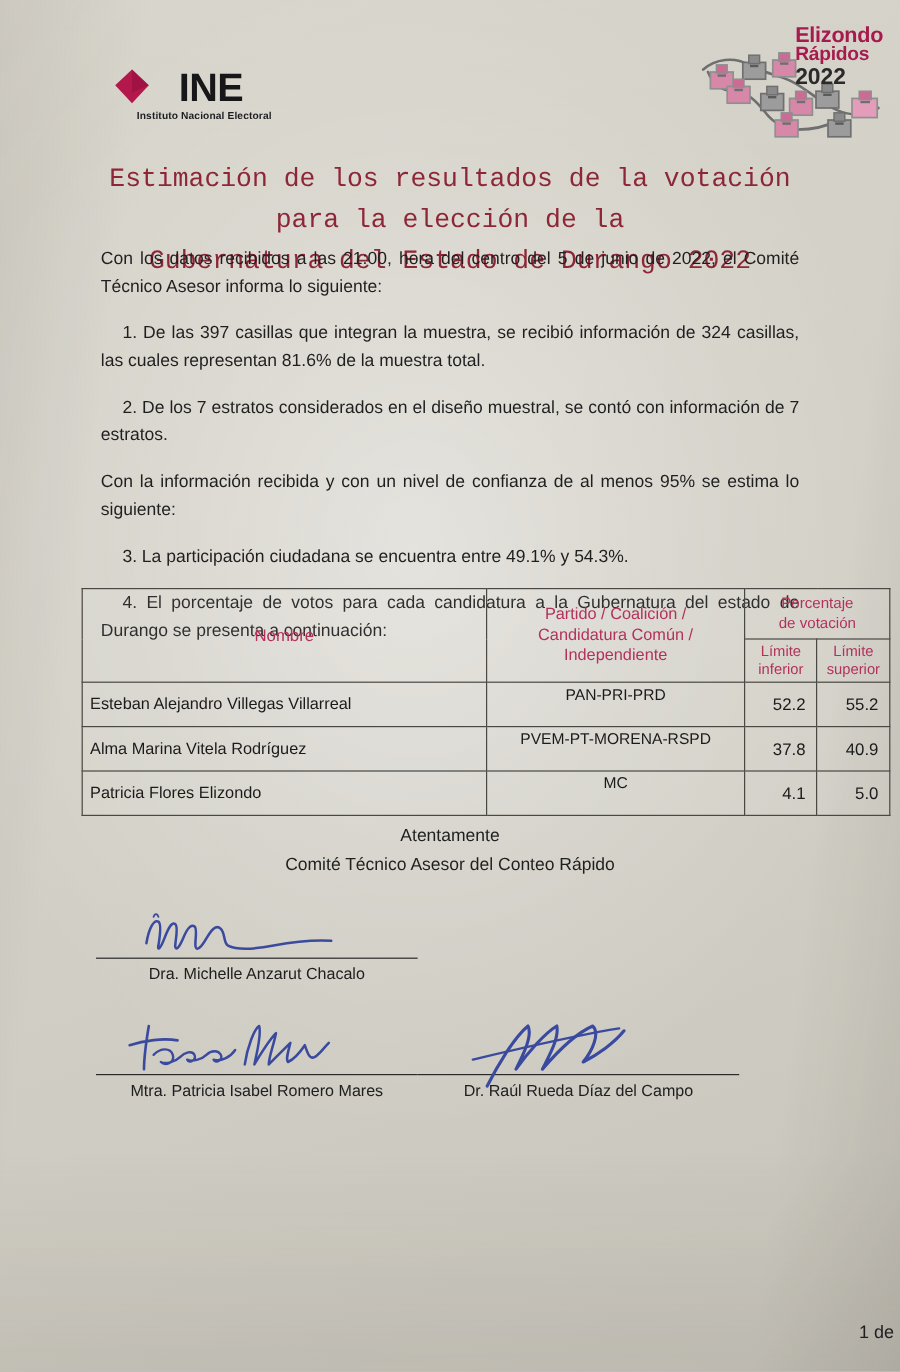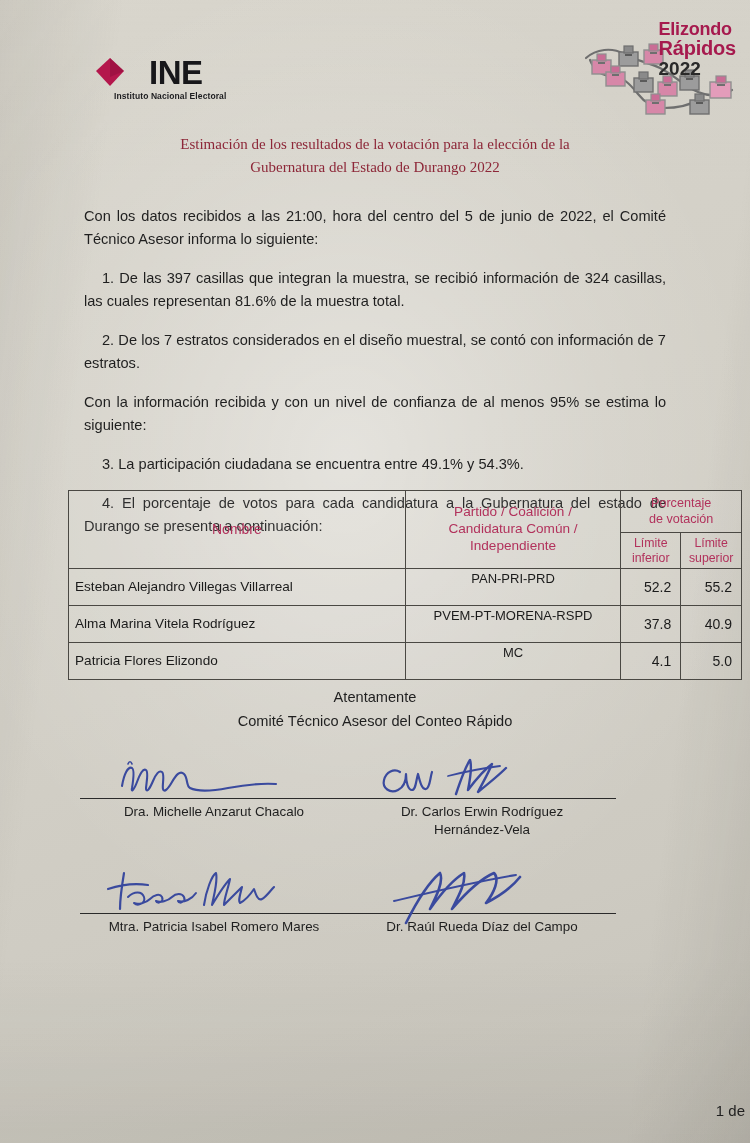--- a/index.html
+++ b/index.html
@@ -89,44 +89,44 @@
   .cr-l1 {
     font-family: "Liberation Sans", sans-serif;
     font-weight: bold;
     font-size: 18px;
     color: #a61a4e;
     letter-spacing: -0.2px;
   }
   .cr-l2 {
     font-family: "Liberation Sans", sans-serif;
     font-weight: bold;
-    font-size: 20px;
+    font-size: 16px;
     color: #a61a4e;
     letter-spacing: -0.2px;
   }
   .cr-l3 {
     font-family: "Liberation Sans", sans-serif;
     font-weight: bold;
     font-size: 19px;
     color: #2a2a2a;
     letter-spacing: 0px;
   }
   .cr-map { position: absolute; left: 0; top: 0; }
 
   
   .doc-title {
     position: absolute;
     left: 80px;
     top: 133px;
     width: 590px;
     text-align: center;
     color: #8d2738;
-    font-size: 15px;
+    font-size: 22px;
     line-height: 1.55;
-    font-family: Liberation Serif, serif;
+    font-family: Liberation Mono, monospace;
   }
 
   
   .body-block {
     position: absolute;
     left: 84px;
     top: 205px;
     width: 582px;
   }
   .para {
@@ -396,34 +396,20 @@
           <svg width="268" height="48" viewBox="0 0 268 48">
             <path d="M42 34 C44 22, 48 14, 52 16 C55 18, 53 30, 52 36 C51 41, 54 38, 57 30 C60 22, 63 16, 66 18 C69 20, 66 32, 66 37 C67 41, 70 36, 73 29 C76 22, 79 18, 82 20 C85 22, 82 33, 83 37 C84 41, 88 37, 92 30 C96 23, 100 18, 104 22 C108 26, 106 34, 110 36 C118 40, 132 39, 148 36 C164 33, 180 31, 196 32" fill="none" stroke="#3a4a9e" stroke-width="2.1" stroke-linecap="round" stroke-linejoin="round"></path>
             <path d="M48 12 C49 9, 51 9, 52 12" fill="none" stroke="#3a4a9e" stroke-width="1.6" stroke-linecap="round"></path>
           </svg>
         </div>
         <div class="sig-rule"></div>
         <div class="sig-name">
           <div>Dra. Michelle Anzarut Chacalo</div>
         </div>
       </div>
-      <div class="sig-cell">
-        <div class="sig-ink">
-          <svg width="268" height="48" viewBox="0 0 268 48">
-            <path d="M52 20 C46 16, 38 20, 36 28 C34 36, 42 42, 50 38 C56 35, 58 28, 58 22 C58 30, 60 38, 64 38 C68 38, 68 28, 70 22 C72 30, 74 38, 78 37 C82 36, 82 26, 84 20" fill="none" stroke="#3a4a9e" stroke-width="2.2" stroke-linecap="round" stroke-linejoin="round"></path>
-            <path d="M108 42 C112 30, 118 14, 122 8 C124 14, 122 28, 120 38 C126 30, 136 18, 144 12 C140 22, 134 32, 130 40 C140 32, 152 22, 158 16" fill="none" stroke="#3a4a9e" stroke-width="2.4" stroke-linecap="round" stroke-linejoin="round"></path>
-            <path d="M100 24 C116 20, 136 16, 152 14" fill="none" stroke="#3a4a9e" stroke-width="1.8" stroke-linecap="round"></path>
-          </svg>
-        </div>
-        <div class="sig-rule"></div>
-        <div class="sig-name">
-          <div>Dr. Carlos Erwin Rodríguez</div>
-          <div>Hernández-Vela</div>
-        </div>
-      </div>
     </div>
     <div class="sig-row">
       <div class="sig-cell">
         <div class="sig-ink">
           <svg width="268" height="48" viewBox="0 0 268 48">
             <path d="M28 22 C40 18, 56 16, 68 18 M44 6 C42 18, 40 32, 40 42" fill="none" stroke="#3a4a9e" stroke-width="2.2" stroke-linecap="round"></path>
             <path d="M48 30 C54 24, 62 24, 64 30 C66 36, 58 40, 54 36 C58 38, 66 36, 70 32 C74 28, 80 26, 82 30 C84 34, 78 38, 76 34 C80 36, 88 34, 92 30 C96 26, 102 26, 104 30 C106 34, 100 38, 98 34 C104 36, 112 32, 116 26" fill="none" stroke="#3a4a9e" stroke-width="2" stroke-linecap="round" stroke-linejoin="round"></path>
             <path d="M124 38 C126 24, 132 8, 136 6 C138 14, 134 28, 132 38 C138 28, 146 16, 150 12 C148 22, 144 32, 144 38 C150 32, 158 24, 162 20 C160 28, 158 34, 160 36 C164 34, 170 28, 174 22 C176 28, 178 34, 182 32 C186 30, 190 24, 194 20" fill="none" stroke="#3a4a9e" stroke-width="2.1" stroke-linecap="round" stroke-linejoin="round"></path>
           </svg>
         </div>

